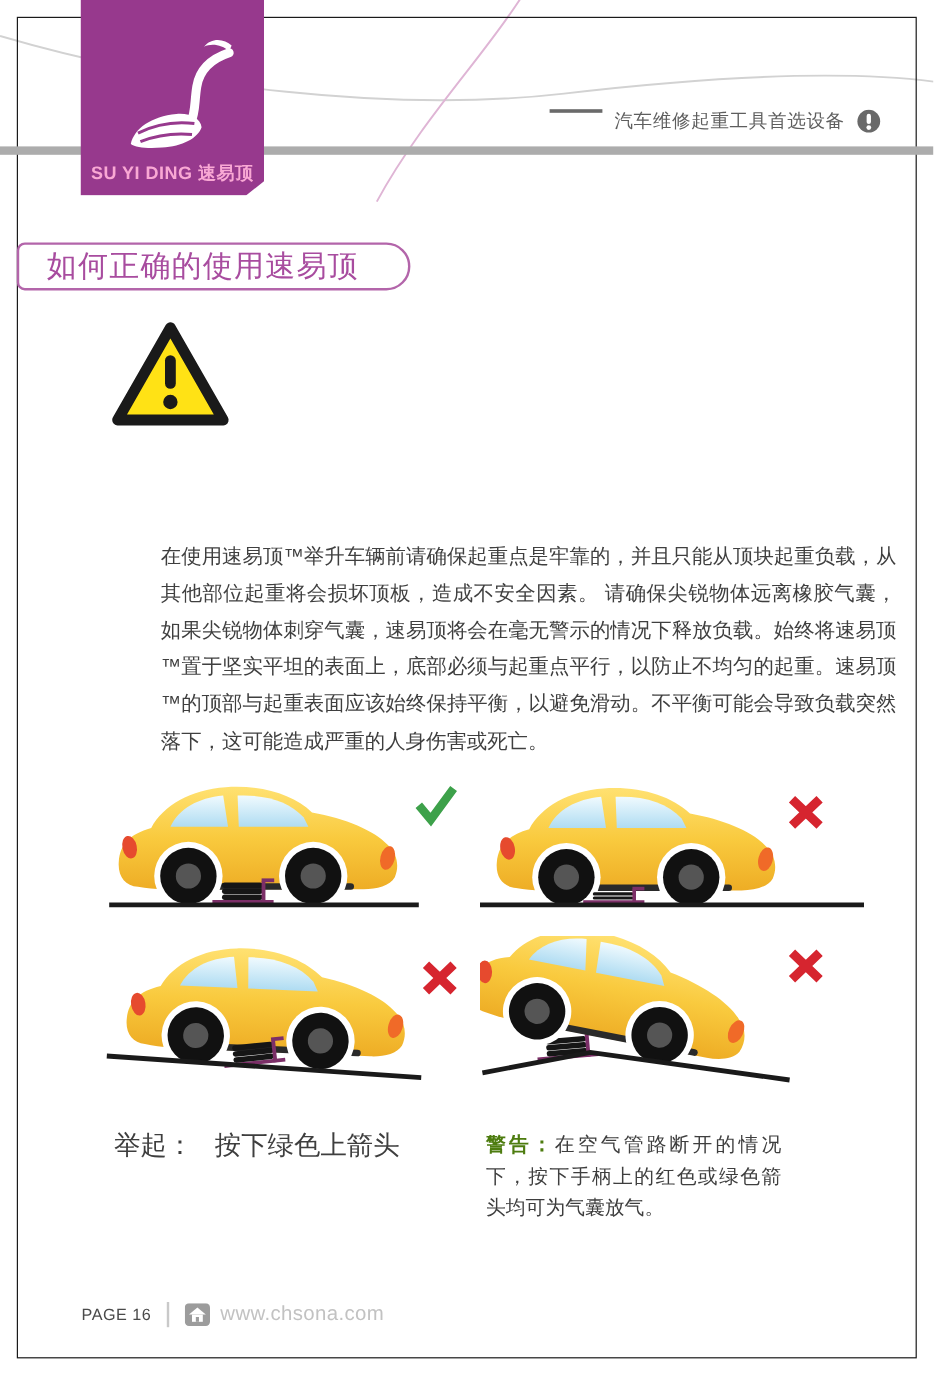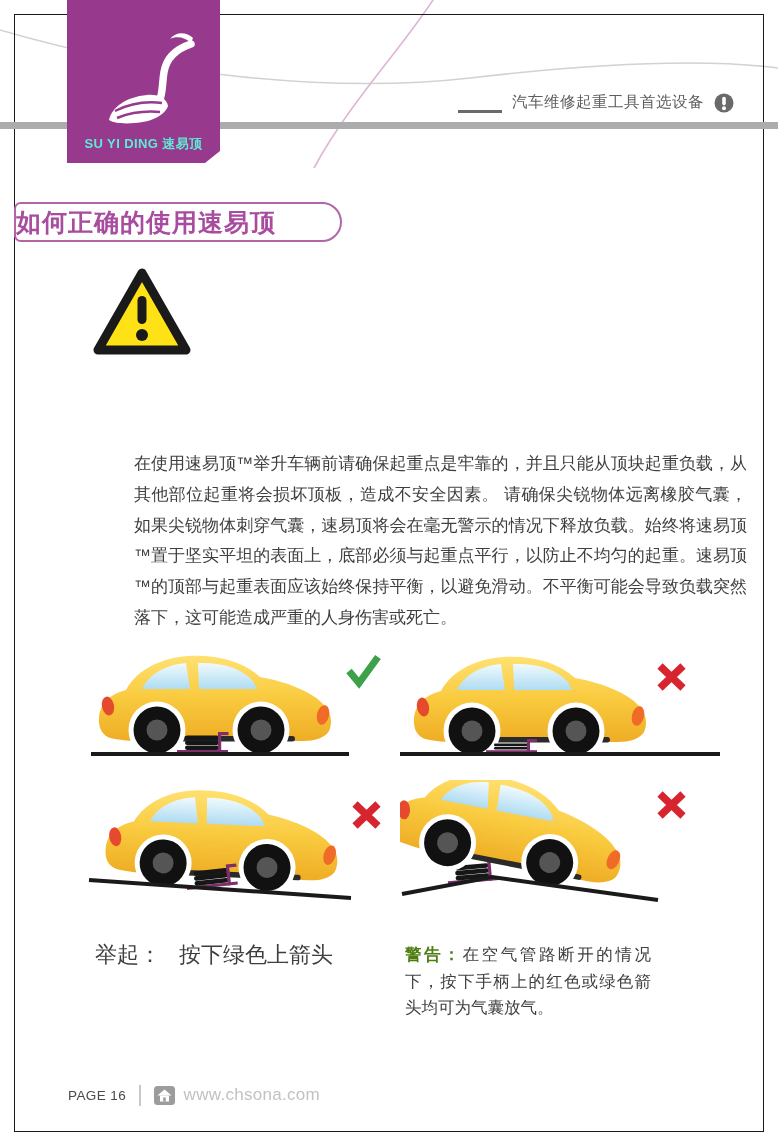--- a/index.html
+++ b/index.html
@@ -19,36 +19,36 @@
     background:#ACACAC; z-index:2;
   }
   .logo-block {
     position:absolute; left:67px; top:0; width:153px; height:163px;
     background:#97398D; z-index:3;
     clip-path:polygon(0 0,100% 0,100% 92.6%,90.2% 100%,0 100%);
   }
   .logo-svg { position:absolute; left:0; top:0; }
   .brand-name {
     position:absolute; left:0; top:135px; width:100%; text-align:center;
-    color:#5eead4; font-size:13px; font-weight:bold; letter-spacing:.4px;
+    color:#f9a8d4; font-size:15px; font-weight:bold; letter-spacing:.4px;
   }
   .tagline {
     position:absolute; top:91px; right:44px; height:22px; z-index:3;
-    display:flex; align-items:flex-end; gap:10px;
+    display:flex; align-items:flex-start; gap:10px;
   }
   .tagline-dash { width:44px; height:3px; background:#6a6a6a; }
   .tagline-text { font-size:15.5px; color:#5e5e5e; letter-spacing:.5px; }
   .excl-badge { display:block; }
   .title-pill {
     position:absolute; left:14px; top:202px; width:328px; height:40px; z-index:2;
     border:2.5px solid #B365AA; border-radius:7px 21px 21px 7px;
     display:flex; align-items:center;
   }
   .title-pill h1 {
-    font-size:25px; font-weight:bold;
+    padding-left:23px; font-size:25px; font-weight:normal;
     color:#A84C9F; letter-spacing:1px; line-height:1;
   }
   .warn-tri { position:absolute; left:88px; top:263px; z-index:2; }
   .para {
     position:absolute; left:90px; width:613px; z-index:2;
     font-size:17px; line-height:30.8px; color:#3F3F3F; text-align:justify;
   }
   .para.intro { top:376px; }
   .para.body { top:449px;margin-left:44px; }
   .figures { position:absolute; left:85px; top:640px; width:670px; height:300px; z-index:2; }

